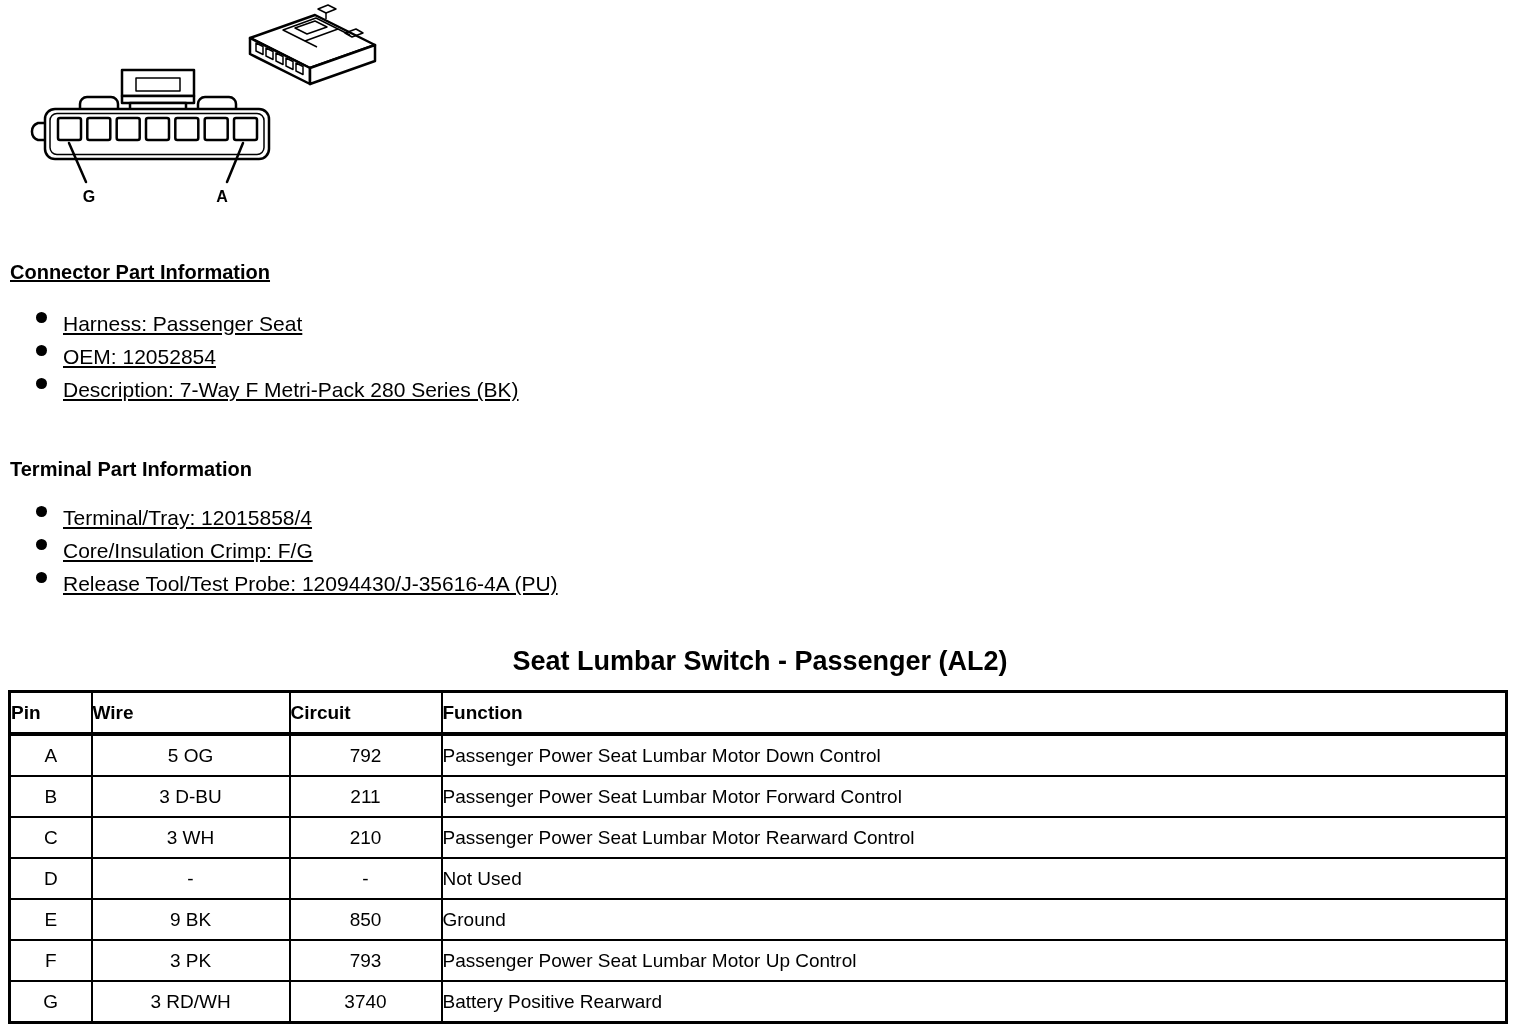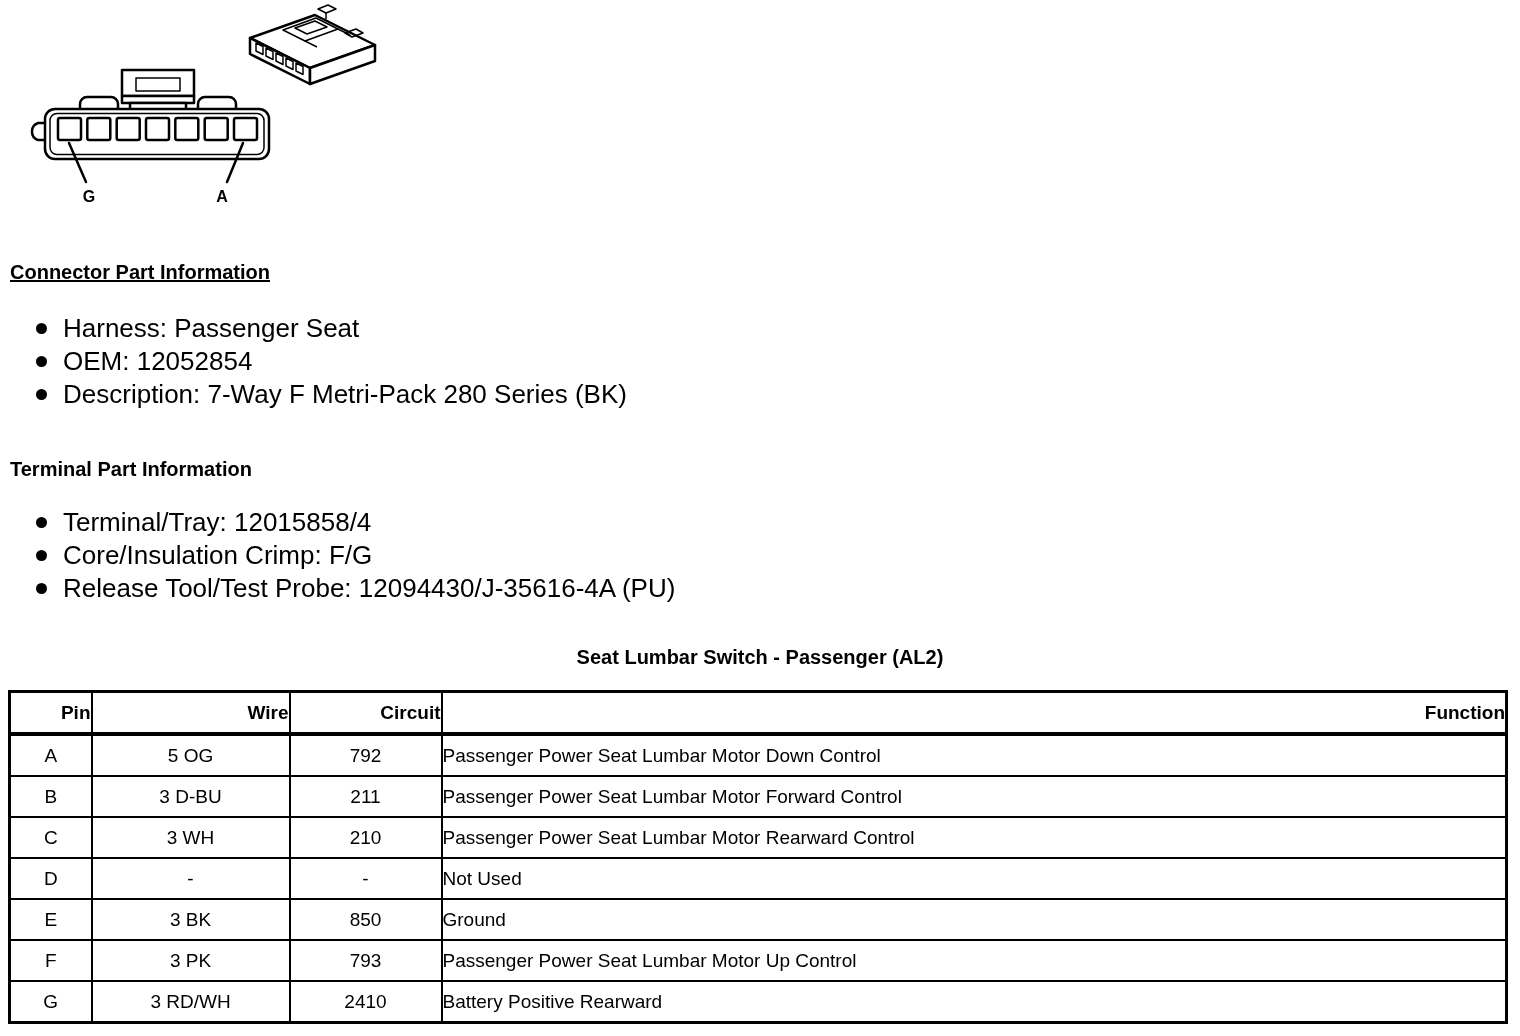--- a/index.html
+++ b/index.html
@@ -62,41 +62,41 @@
     position: absolute;
     left: 36px;
     margin: 0;
     padding: 0;
     list-style: none;
   }
   #connector-list { top: 312px; }
   #terminal-list  { top: 506px; }
   .bullet-list li {
     display: flex;
-    align-items: center;
     height: 33px;
-    font-size: 26px;
+    font-size: 21px;
     white-space: nowrap;
+    text-decoration: underline;
   }
   .bullet-dot {
     width: 11px;
     height: 11px;
     border-radius: 50%;
     background: #000;
     margin-right: 16px;
     flex: none;
   }
   
   .table-title {
     position: absolute;
     top: 646px;
     left: 0;
     width: 1520px;
     text-align: center;
-    font-size: 20px;
+    font-size: 27px;
     font-weight: bold;
   }
   table.pinout {
     position: absolute;
     top: 690px;
     left: 8px;
     width: 1500px;
     border-collapse: collapse;
     border: 3px solid #000;
     table-layout: fixed;
@@ -105,21 +105,21 @@
     border: 2px solid #000;
     font-size: 19px;
     height: 39px;
     padding: 0;
     overflow: hidden;
     white-space: nowrap;
   }
   table.pinout thead th {
     border-bottom: 4px solid #000;
     font-weight: bold;
-    text-align: right;
+    text-align: left;
   }
   td.cell-center { text-align: center; }
   td.cell-left   { text-align: left; padding-left: 6px; }
 </style>
 </head>
 <body>
 
 <div class="page">
 
   <svg class="diagram-svg" width="400" height="215" viewBox="0 0 400 215">
@@ -246,32 +246,32 @@
         <td class="cell-left">Passenger Power Seat Lumbar Motor Rearward Control</td>
       </tr>
       <tr>
         <td class="cell-center">D</td>
         <td class="cell-center">-</td>
         <td class="cell-center">-</td>
         <td class="cell-left">Not Used</td>
       </tr>
       <tr>
         <td class="cell-center">E</td>
-        <td class="cell-center">3 BK</td>
+        <td class="cell-center">9 BK</td>
         <td class="cell-center">850</td>
         <td class="cell-left">Ground</td>
       </tr>
       <tr>
         <td class="cell-center">F</td>
         <td class="cell-center">3 PK</td>
         <td class="cell-center">793</td>
         <td class="cell-left">Passenger Power Seat Lumbar Motor Up Control</td>
       </tr>
       <tr>
         <td class="cell-center">G</td>
         <td class="cell-center">3 RD/WH</td>
-        <td class="cell-center">2410</td>
+        <td class="cell-center">3740</td>
         <td class="cell-left">Battery Positive Rearward</td>
       </tr>
     </tbody>
   </table>
 
 </div>
 
 </body></html>

